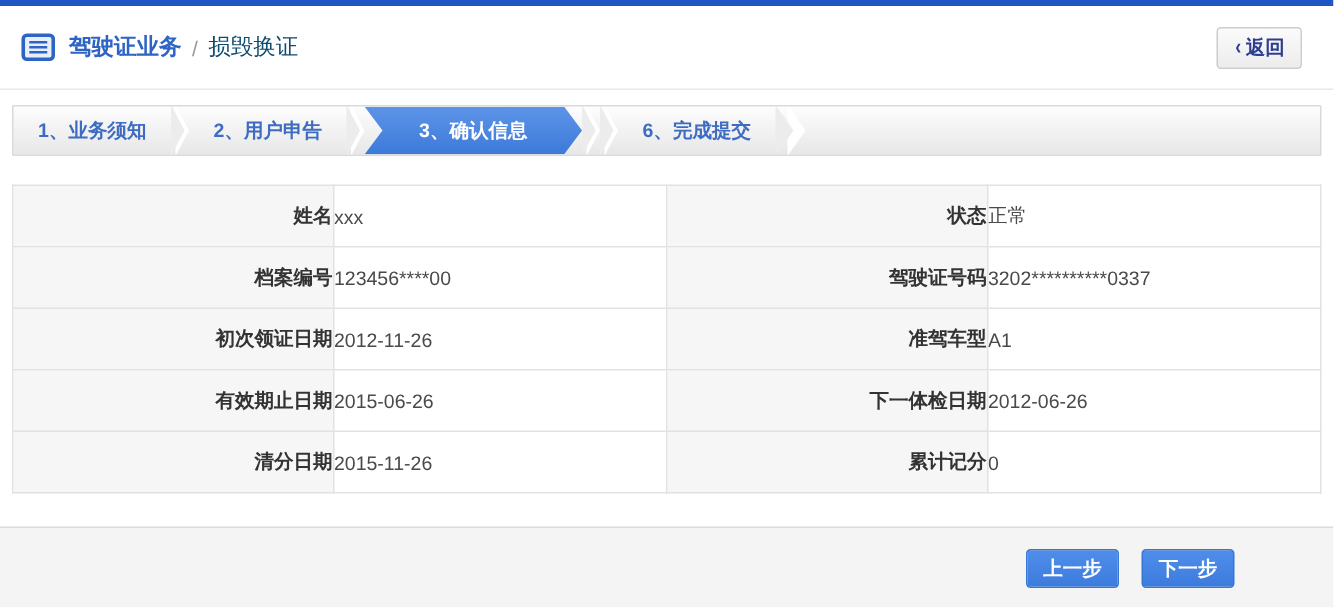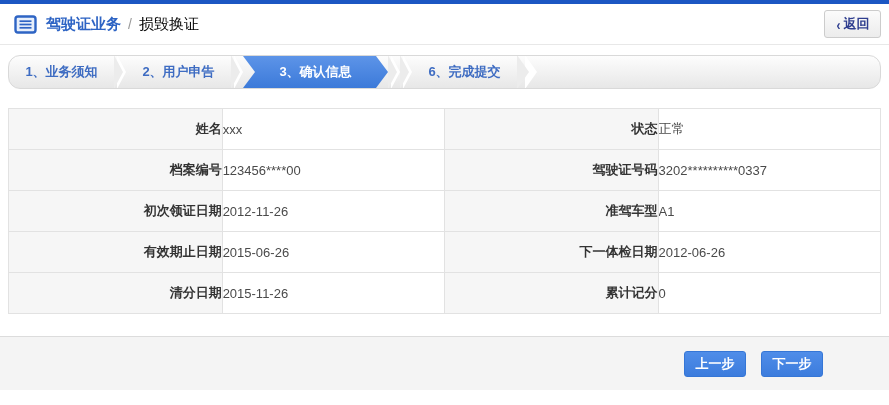--- a/index.html
+++ b/index.html
@@ -4,42 +4,42 @@
 <style>
   * { box-sizing: border-box; }
   html,body { margin:0; padding:0; }
   body {
     width:889px; height:405px; overflow:hidden;
     background:#fff;
     font-family:"Liberation Sans","DejaVu Sans",sans-serif;
   }
   .topbar { height:4px; background:#1c57c3; }
   .hdr {
-    height:41px; border-bottom:1px solid #e8e8e8;
+    height:56px; border-bottom:1px solid #e8e8e8;
     display:flex; align-items:center; justify-content:space-between;
-    padding:0 8px 0 14px; background:#fff;
+    padding:0 21px 0 14px; background:#fff;
   }
   .hdr-left { display:flex; align-items:center; }
   .lic-icon { display:inline-flex; margin-right:9px; }
   .bc-title { color:#2e64c4; font-weight:bold; font-size:15px; cursor:pointer; }
   .bc-sep { color:#999; font-size:14px; margin:0 7px; }
-  .bc-cur { color:#000000; font-size:15px; }
+  .bc-cur { color:#0c4a6e; font-size:15px; }
   .back-btn {
     height:28px; min-width:57px; padding:0 10px;
     background:linear-gradient(#fbfbfb,#ececec);
     border:1px solid #ccc; border-radius:3px;
     color:#2f3e8f; font-weight:bold; font-size:13px;
     display:flex; align-items:center; justify-content:center; gap:3px;
     cursor:pointer; font-family:inherit;
   }
   .back-chev { font-weight:900; font-size:15px; line-height:1; transform:scaleX(.8); }
 
   .stepbar {
     margin:10px 8px 0; height:34px;
-    border:1px solid #d9d9d9; border-radius:12px;
+    border:1px solid #d9d9d9; border-radius:1px;
     background:linear-gradient(#fdfdfd,#e7e7e7);
     display:flex; align-items:stretch; overflow:hidden;
   }
   .step {
     flex:0 0 105px; display:flex; align-items:center; justify-content:center;
     color:#3e6cc2; font-weight:bold; font-size:13px; white-space:nowrap;
   }
   .step.active {
     flex:0 0 145px;
     background:linear-gradient(#5d94e8,#3c7ad9);

